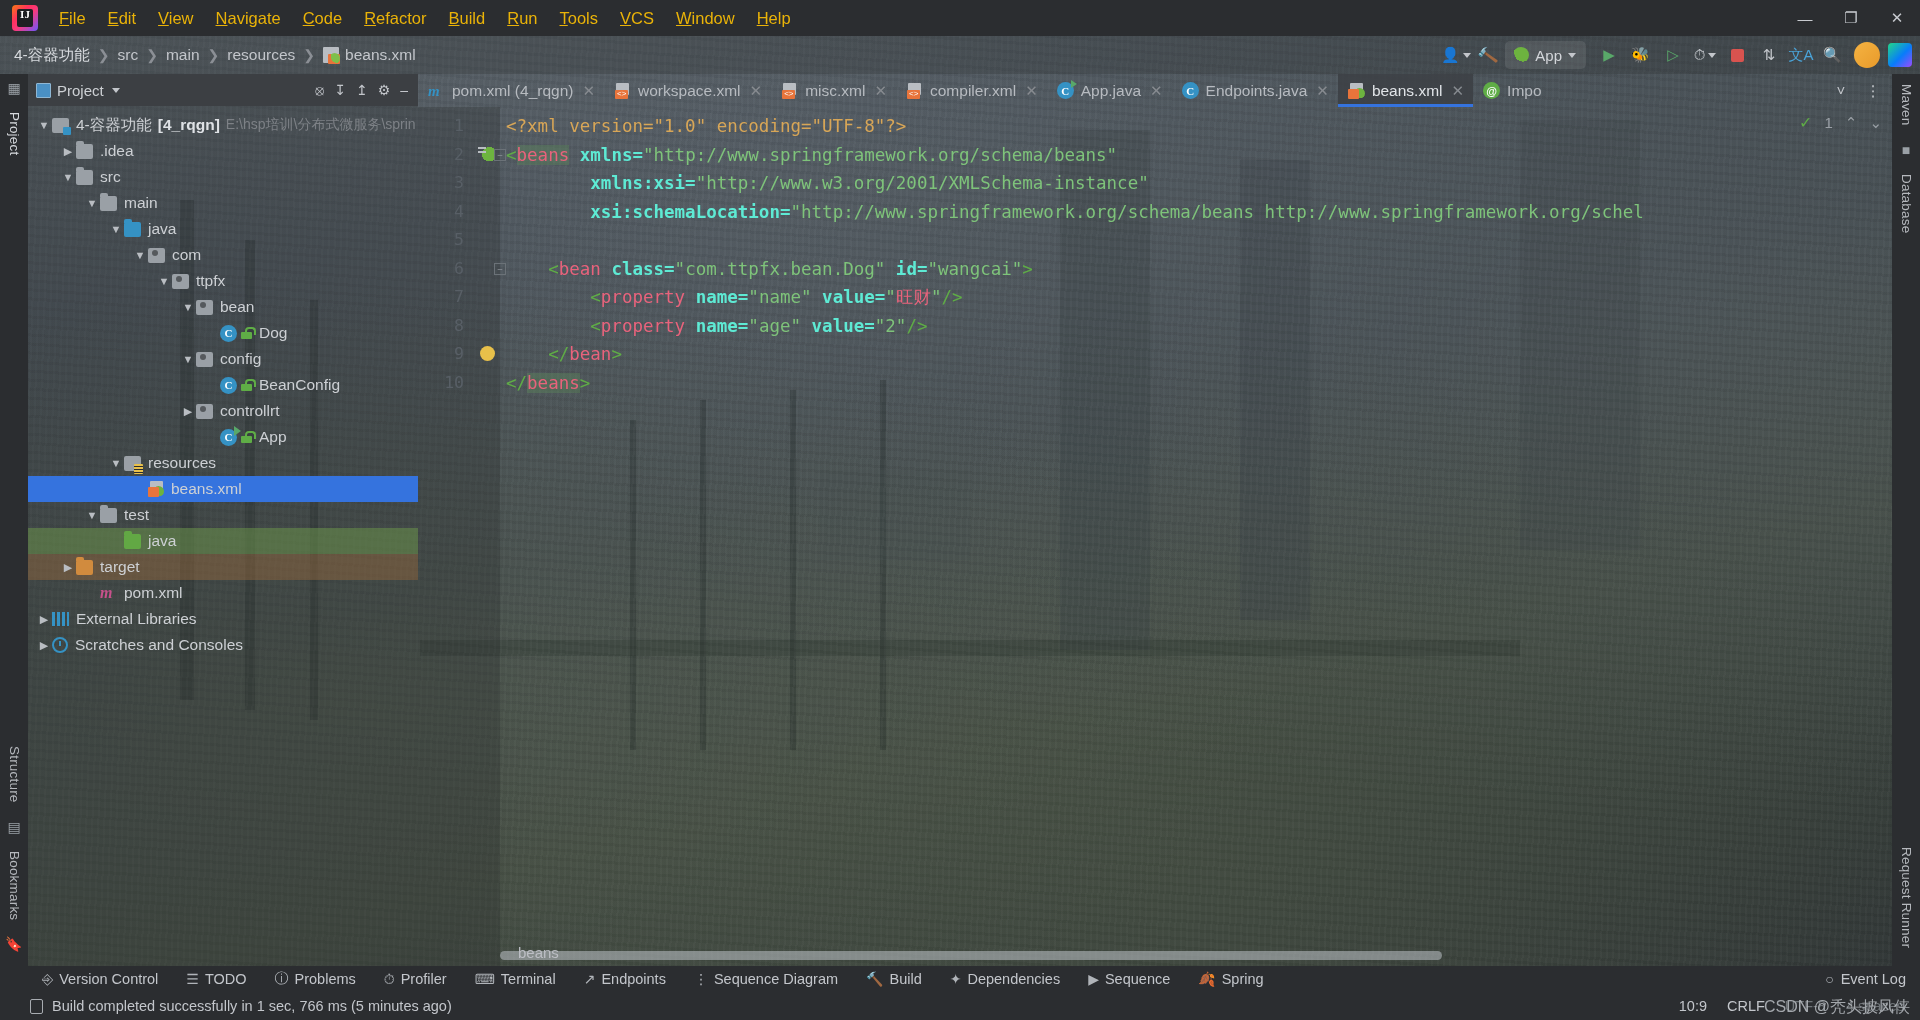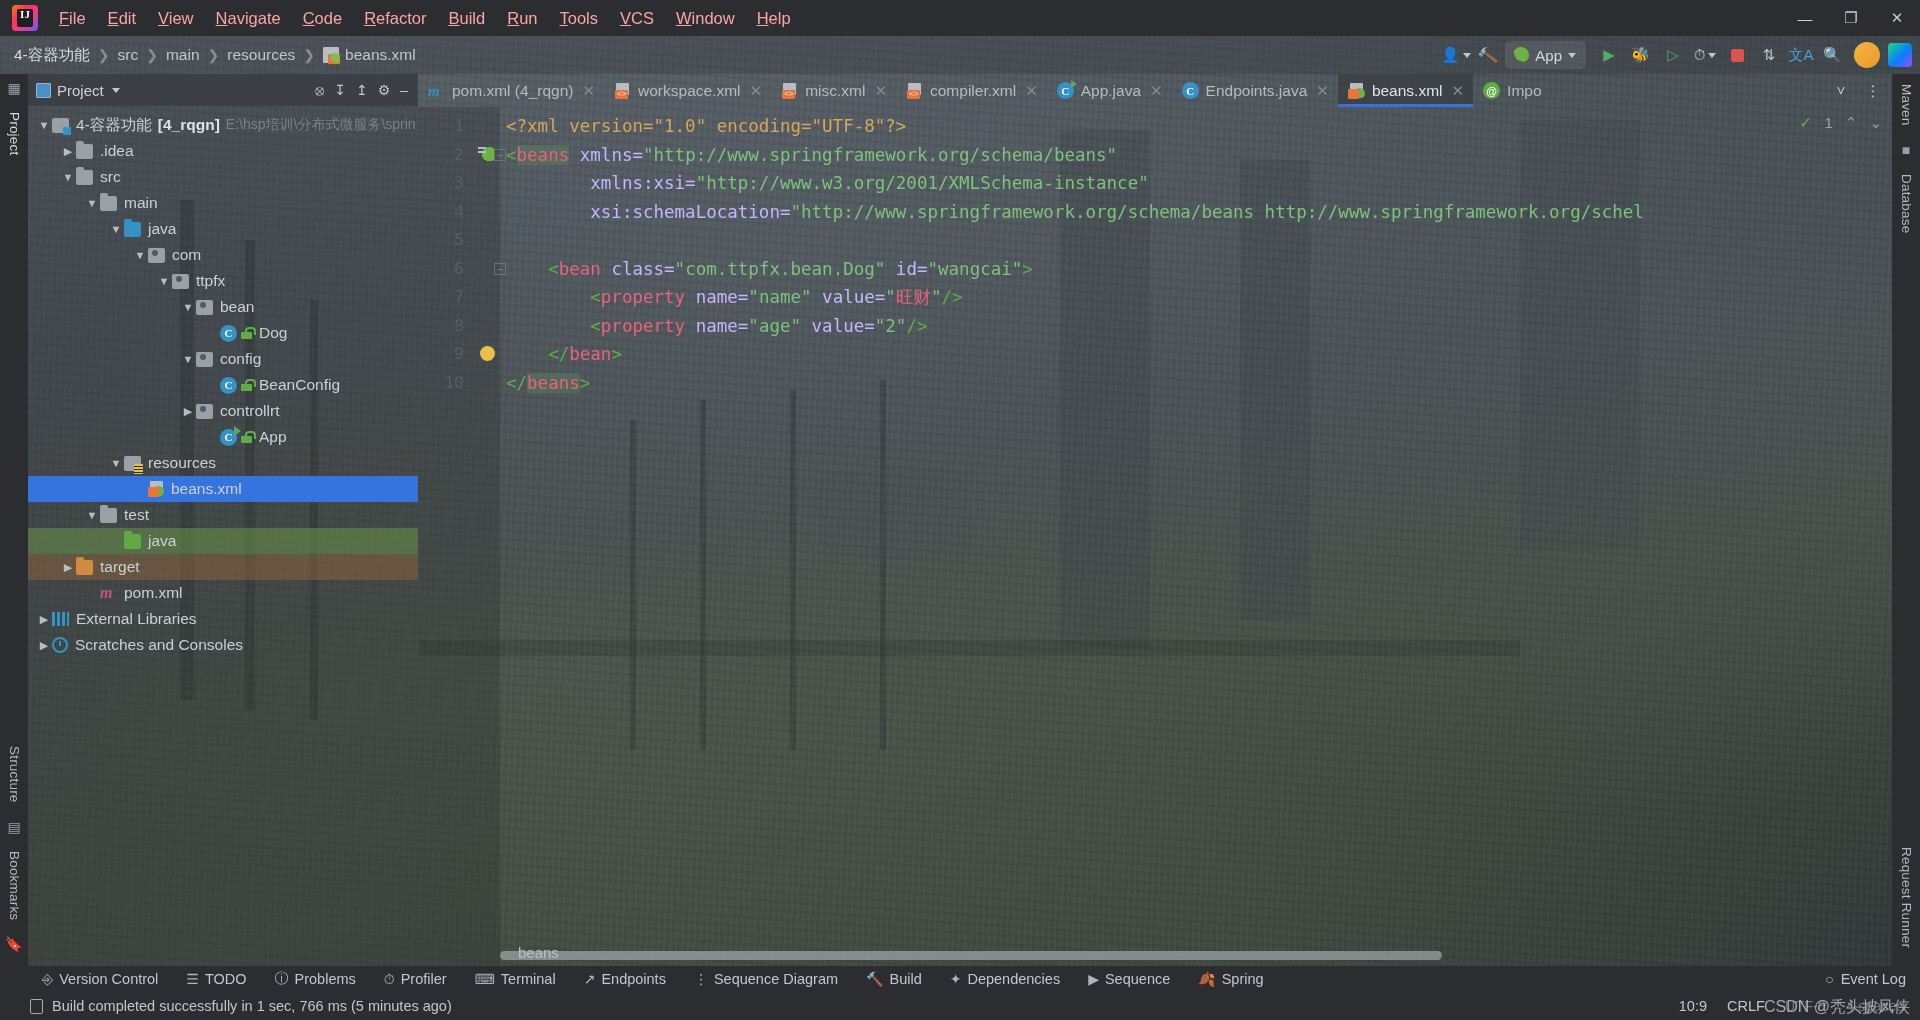--- a/index.html
+++ b/index.html
@@ -54,21 +54,21 @@
   .ij-logo::before {
     content: ""; position: absolute; left: 5px; top: 4px; width: 16px; height: 18px;
     background: #1e1f22; border-radius: 2px;
   }
   .ij-logo::after {
     content: "IJ"; position: absolute; left: 0; right: 0; top: 3px;
     text-align: center; font-size: 11px; color: #ffffff; font-weight: bold;
     font-family: "Liberation Serif", serif;
   }
   .menu-item {
-    padding: 4px 11px; color: #fca5a5; white-space: nowrap; cursor: default;
+    padding: 4px 11px; color: #eab308; white-space: nowrap; cursor: default;
   }
   .menu-item .u { text-decoration: underline; }
   .win-title {
     position: absolute; left: 0; right: 0; top: 9px; text-align: center;
     color: #b5b8bd; font-size: 15px; pointer-events: none;
   }
   .win-ctrls {
     position: absolute; right: 0; top: 0; height: 36px; display: flex; align-items: center;
   }
   .win-btn {
@@ -300,21 +300,21 @@
   .bulb { position: absolute; left: 10px; top: 6px; width: 15px; height: 15px; border-radius: 50%;
     background: #e8c04a; }
   .springmark { position:absolute; left:8px; top:6px; width:16px; height:16px;
     background: radial-gradient(circle at 70% 45%, #6db33f 0 50%, transparent 51%); }
   .springmark::before { content:""; position:absolute; left:0; top:0; width:8px; height:8px;
     background: repeating-linear-gradient(#b9bdc2 0 2px, transparent 2px 4px); }
 
   
   .c-tag   { color: #e8637c; }
   .c-brk   { color: #5fad46; }
-  .c-attr  { color: #c4b5fd; }
+  .c-attr  { color: #5eead4; font-weight: bold; }
   .c-val   { color: #7ec37a; }
   .c-proc  { color: #d8a657; }
   .c-cn    { color: #e8637c; }
   .hl-tag  { background: rgba(90,130,90,0.45); }
 
   .inspect-widget {
     position: absolute; right: 10px; top: 6px; display: flex; align-items: center; gap: 12px;
     font-size: 15px; color: #9aa0a6; z-index: 22;
   }
   .chk-ok { color: #5fad46; font-size: 16px; }

